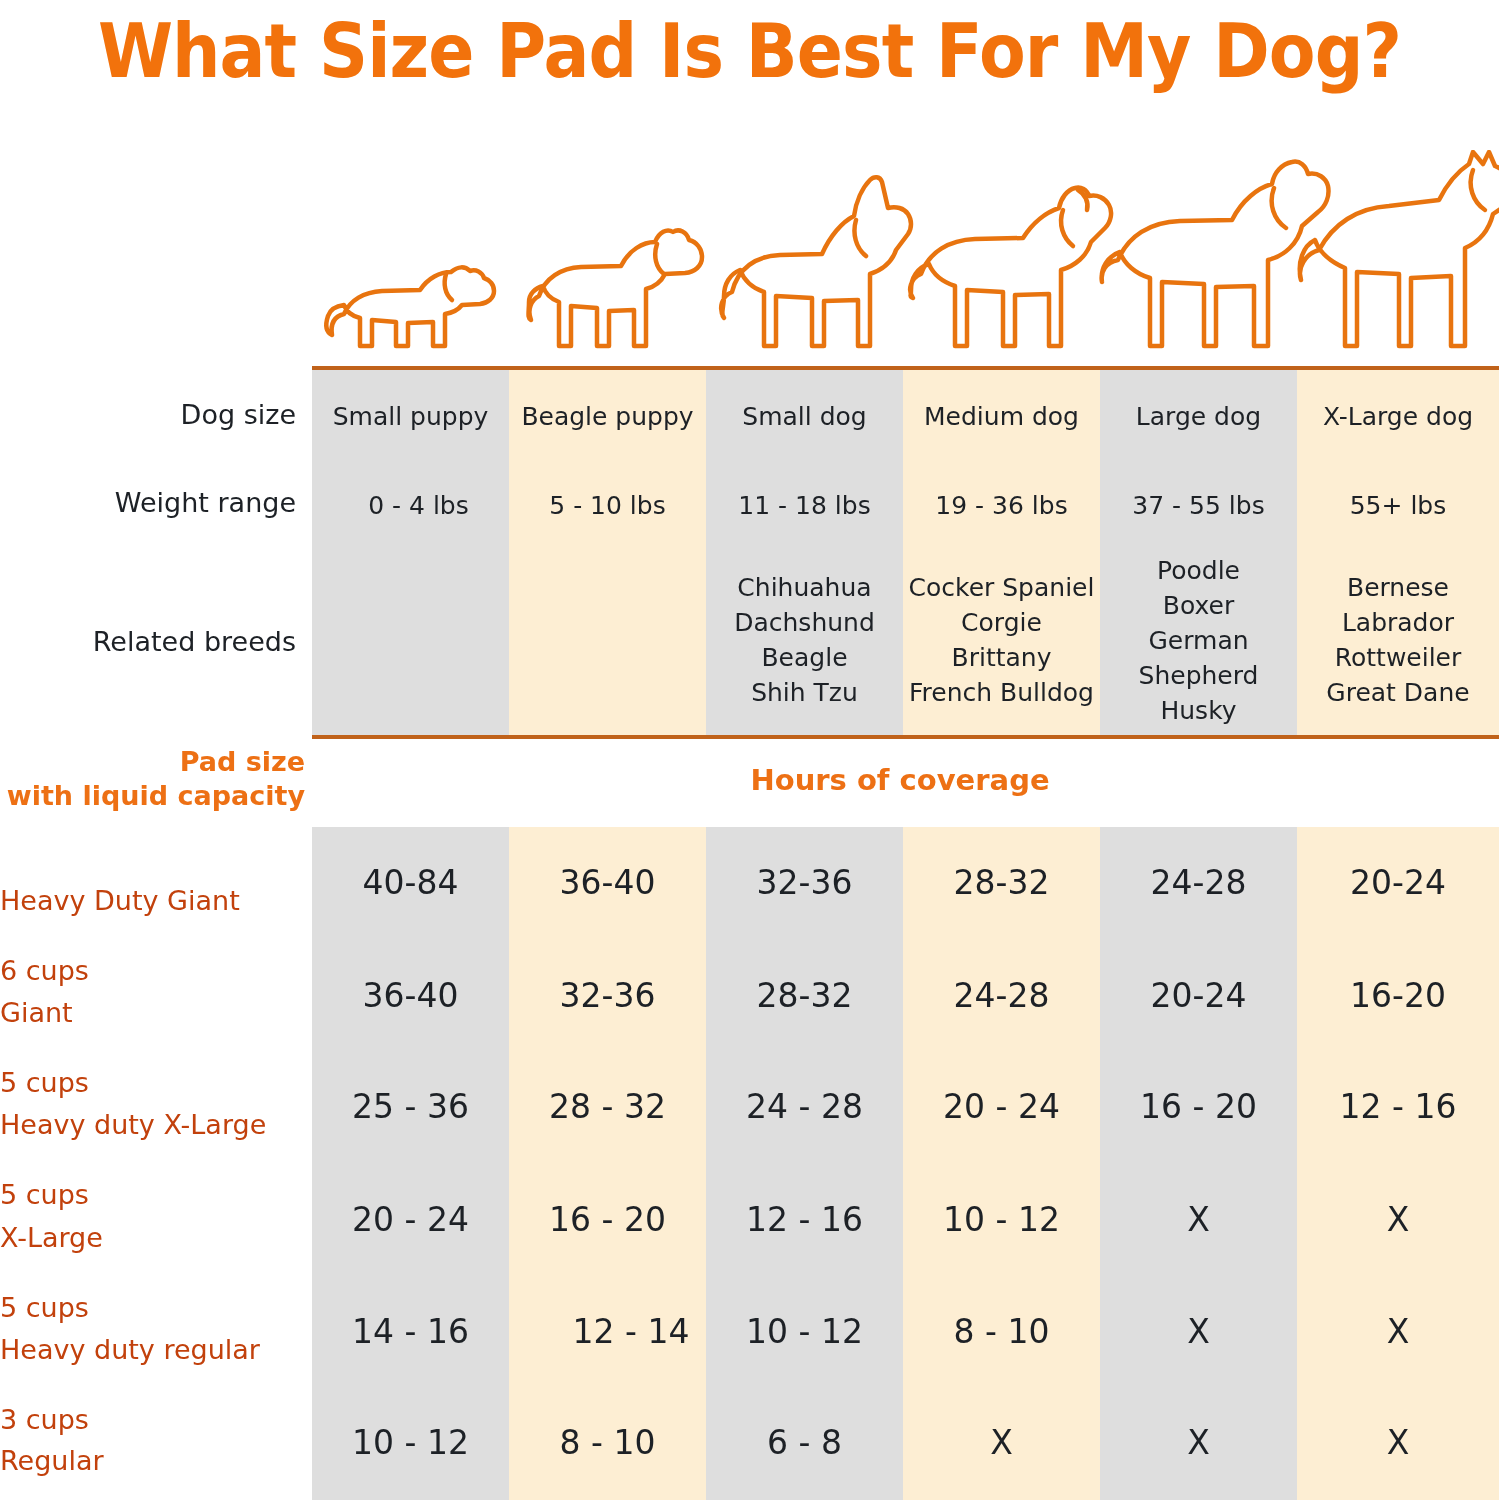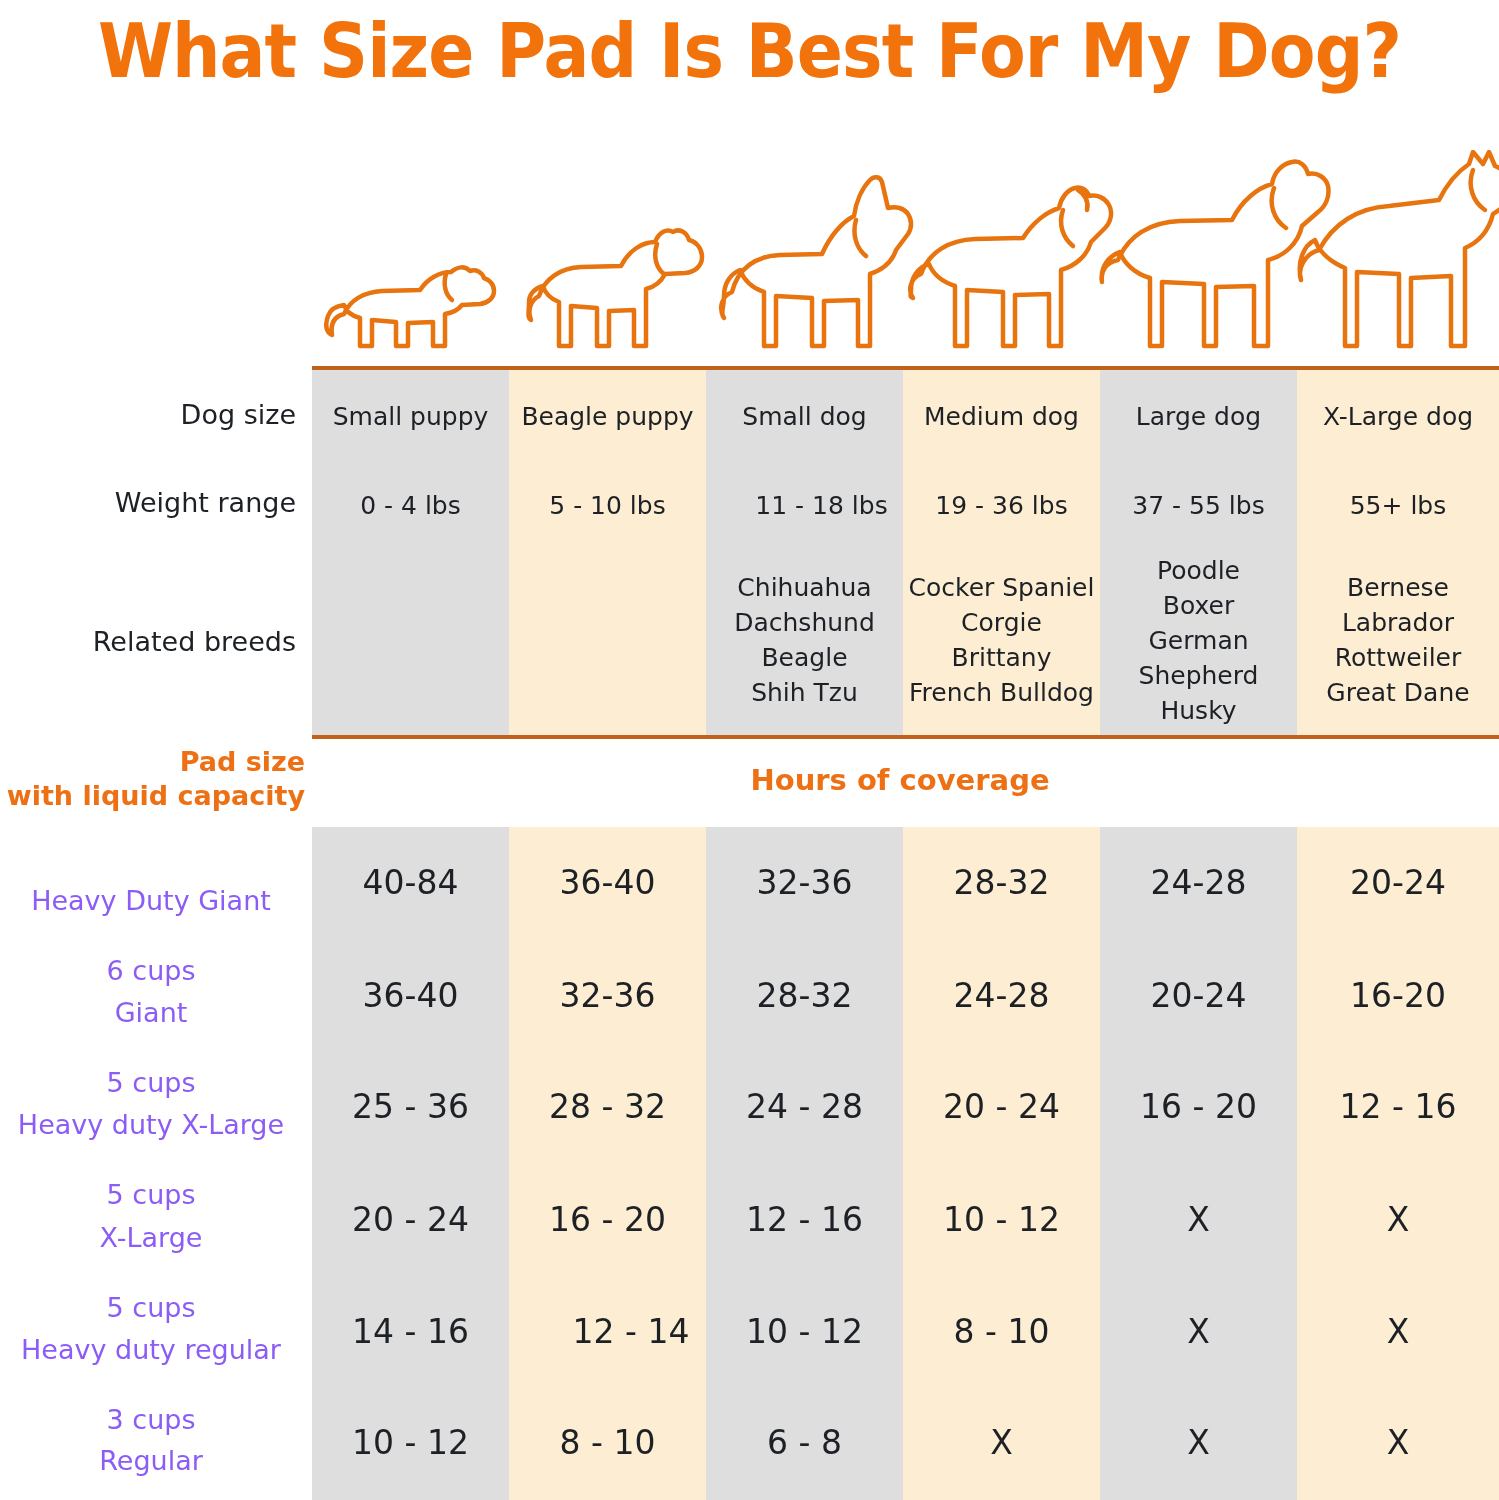--- a/index.html
+++ b/index.html
@@ -105,22 +105,22 @@
     font-weight: bold;
     font-size: 29px;
     line-height: 36px;
   }
 
   
   .padlabel {
     position: absolute;
     left: 0;
     width: 302px;
-    text-align: center;
-    color: #8b5cf6;
+    text-align: left;
+    color: #c2410c;
     font-size: 27px;
     line-height: 35px;
     white-space: pre-line;
   }
   .padcell {
     position: absolute;
     text-align: center;
     color: #1d2126;
     font-size: 33px;
     line-height: 42px;
@@ -226,23 +226,23 @@
   <div class="rowlabel" style="left:0; top:486px; width:296px;">Weight range</div>
   <div class="rowlabel" style="left:0; top:625px; width:296px;">Related breeds</div>
 
   <div class="cell" style="left:312px; top:400px; width:197px;">Small puppy</div>
   <div class="cell" style="left:509px; top:400px; width:197px;">Beagle puppy</div>
   <div class="cell" style="left:706px; top:400px; width:197px;">Small dog</div>
   <div class="cell" style="left:903px; top:400px; width:197px;">Medium dog</div>
   <div class="cell" style="left:1100px; top:400px; width:197px;">Large dog</div>
   <div class="cell" style="left:1297px; top:400px; width:202px;">X-Large dog</div>
 
-  <div class="cell" style="left:312px; top:489px; width:197px;">0 - 4 lbs</div>
+  <div class="cell" style="left:320px; top:489px; width:197px;">0 - 4 lbs</div>
   <div class="cell" style="left:509px; top:489px; width:197px;">5 - 10 lbs</div>
-  <div class="cell" style="left:706px; top:489px; width:197px;margin-left:17px;">11 - 18 lbs</div>
+  <div class="cell" style="left:706px; top:489px; width:197px;">11 - 18 lbs</div>
   <div class="cell" style="left:903px; top:489px; width:197px;">19 - 36 lbs</div>
   <div class="cell" style="left:1100px; top:489px; width:197px;">37 - 55 lbs</div>
   <div class="cell" style="left:1297px; top:489px; width:202px;">55+ lbs</div>
 
   <div class="cell cell-breed" style="left:312px; top:570px; width:197px;"></div>
   <div class="cell cell-breed" style="left:509px; top:570px; width:197px;"></div>
   <div class="cell cell-breed" style="left:700px; top:570px; width:209px;">Chihuahua
 Dachshund
 Beagle
 Shih Tzu</div>

